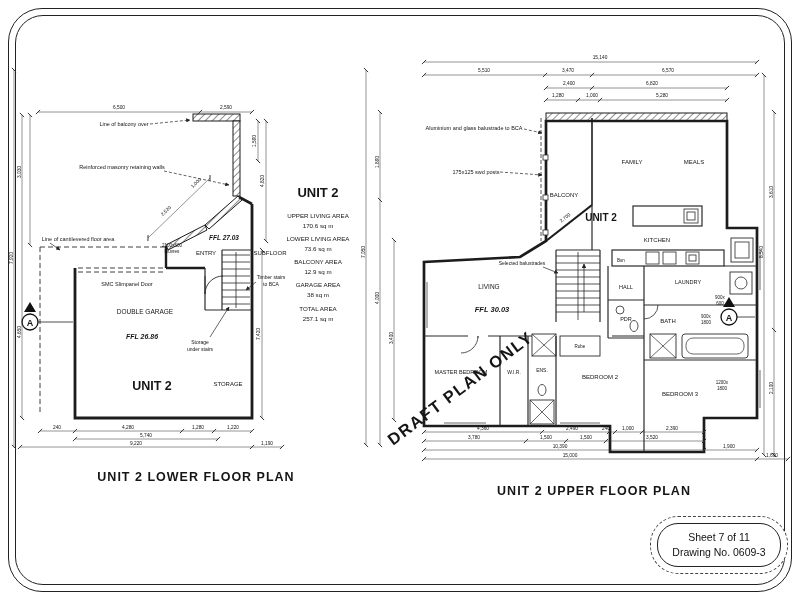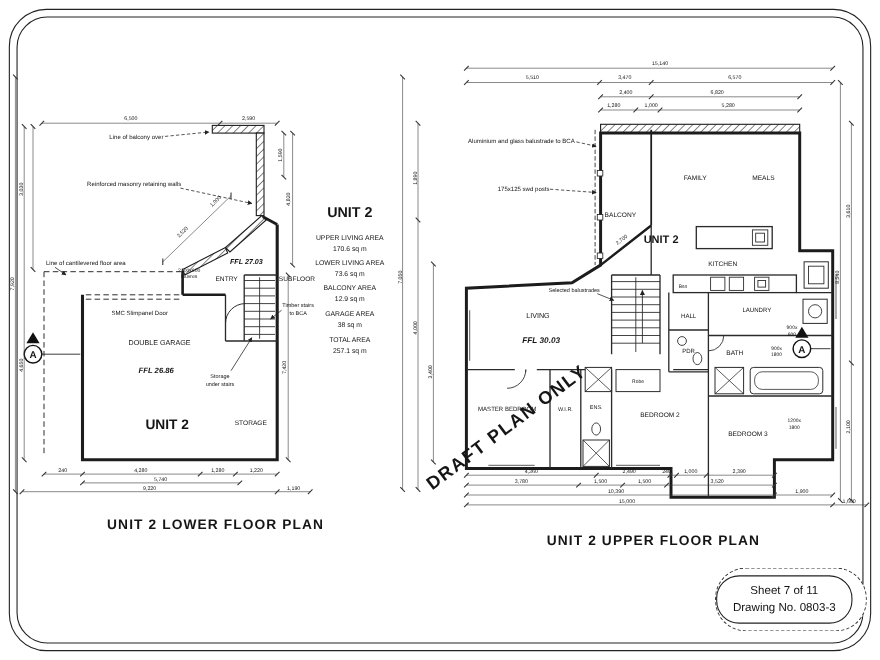--- a/index.html
+++ b/index.html
@@ -5,21 +5,21 @@
   html,body{margin:0;padding:0;background:#e8e8e8;}
   .page{position:relative;width:800px;height:600px;background:#ffffff;overflow:hidden;
         font-family:"Liberation Sans",sans-serif;color:#151515;}
   .border-outer{position:absolute;left:8px;top:8px;width:782px;height:582px;
         border:1.6px solid #222;border-radius:34px;}
   .border-inner{position:absolute;left:15px;top:15px;width:768px;height:568px;
         border:1px solid #222;border-radius:28px;}
   svg{position:absolute;left:0;top:0;}
   svg text{font-family:"Liberation Sans",sans-serif;fill:#151515;}
   .tb{position:absolute;left:650px;top:516px;width:136px;height:56px;
-      border:1px dashed #444;border-radius:28px;display:flex;align-items:center;background:#fff;}
+      border:1px dashed #444;border-radius:28px;display:flex;align-items:center;justify-content:center;background:#fff;}
   .tb-inner{width:122px;height:42px;border:1.4px solid #222;border-radius:21px;
       display:flex;flex-direction:column;align-items:center;justify-content:center;
       font-size:10.5px;line-height:1.45;color:#111;}
 </style>
 </head>
 <body>
 
 <div class="page">
   <div class="border-outer"></div>
   <div class="border-inner"></div>
@@ -296,16 +296,16 @@
       <text x="318" y="287" font-size="6.2">GARAGE AREA</text>
       <text x="318" y="297" font-size="6.2">38 sq m</text>
       <text x="318" y="311" font-size="6.2">TOTAL AREA</text>
       <text x="318" y="321" font-size="6.2">257.1 sq m</text>
     </g>
   </svg>
 
   <div class="tb">
     <div class="tb-inner">
       <div>Sheet 7 of 11</div>
-      <div>Drawing No. 0803-3</div>
+      <div>Drawing No. 0609-3</div>
     </div>
   </div>
 </div>
 
 </body></html>

